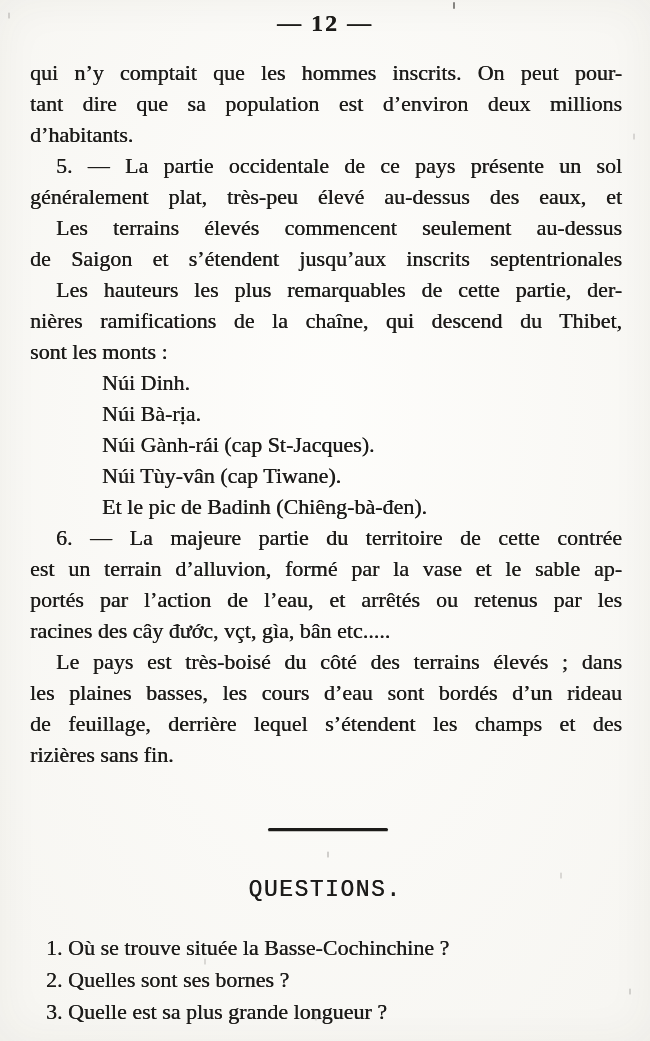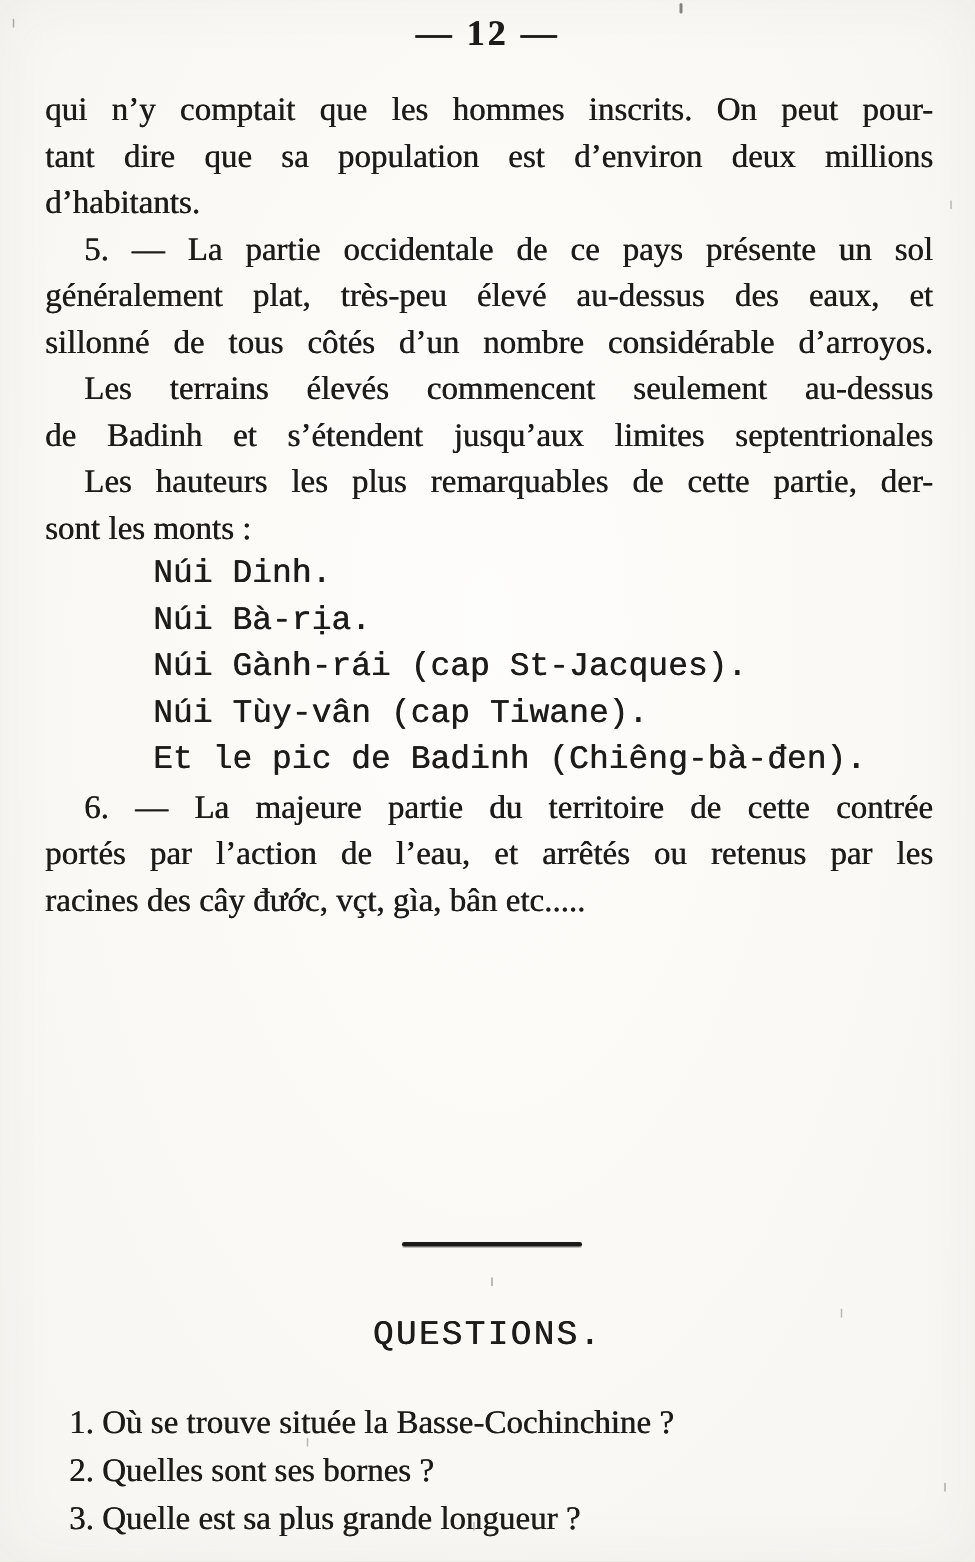--- a/index.html
+++ b/index.html
@@ -58,21 +58,20 @@
   }
   .mtn-list {
     margin: 0;
     padding: 0;
     list-style: none;
   }
   .mtn {
     display: block;
     padding-left: 72px;
     text-align: left;
-    font-family: Liberation Mono, monospace;
   }
   .divider {
     position: absolute;
     top: 828px;
     left: 268px;
     width: 120px;
     height: 3px;
     background: #1c1b19;
     border-radius: 2px;
     box-shadow: 0 1px 0 rgba(28,27,25,0.25);
@@ -133,47 +132,54 @@
 
     <p>
       <span class="line">qui n’y comptait que les hommes inscrits. On peut pour-</span>
       <span class="line">tant dire que sa population est d’environ deux millions</span>
       <span class="line short">d’habitants.</span>
     </p>
 
     <p>
       <span class="line ind">5. — La partie occidentale de ce pays présente un sol</span>
       <span class="line">généralement plat, très-peu élevé au-dessus des eaux, et</span>
-      <span class="line">sillonné de tous côtés d’un nombre considérable d’arroyos.</span>
     </p>
 
     <p>
       <span class="line ind">Les terrains élevés commencent seulement au-dessus</span>
-      <span class="line">de Badinh et s’étendent jusqu’aux limites septentrionales</span>
+      <span class="line">de Saigon et s’étendent jusqu’aux inscrits septentrionales</span>
     </p>
 
     <p>
       <span class="line ind">Les hauteurs les plus remarquables de cette partie, der-</span>
+      <span class="line">nières ramifications de la chaîne, qui descend du Thibet,</span>
       <span class="line short">sont les monts :</span>
     </p>
 
     <ul class="mtn-list">
       <li class="mtn">Núi Dinh.</li>
       <li class="mtn">Núi Bà-rịa.</li>
       <li class="mtn">Núi Gành-rái (cap St-Jacques).</li>
       <li class="mtn">Núi Tùy-vân (cap Tiwane).</li>
       <li class="mtn">Et le pic de Badinh (Chiêng-bà-đen).</li>
     </ul>
 
     <p>
       <span class="line ind">6. — La majeure partie du territoire de cette contrée</span>
+      <span class="line">est un terrain d’alluvion, formé par la vase et le sable ap-</span>
       <span class="line">portés par l’action de l’eau, et arrêtés ou retenus par les</span>
       <span class="line short">racines des cây đước, vçt, gìa, bân etc.....</span>
     </p>
 
+    <p>
+      <span class="line ind">Le pays est très-boisé du côté des terrains élevés ; dans</span>
+      <span class="line">les plaines basses, les cours d’eau sont bordés d’un rideau</span>
+      <span class="line">de feuillage, derrière lequel s’étendent les champs et des</span>
+      <span class="line short">rizières sans fin.</span>
+    </p>
 
   </div>
 
   <div class="divider"></div>
 
   <div class="questions-title">QUESTIONS.</div>
 
   <div class="questions">
     <span class="question">1. Où se trouve située la Basse-Cochinchine ?</span>
     <span class="question">2. Quelles sont ses bornes ?</span>

